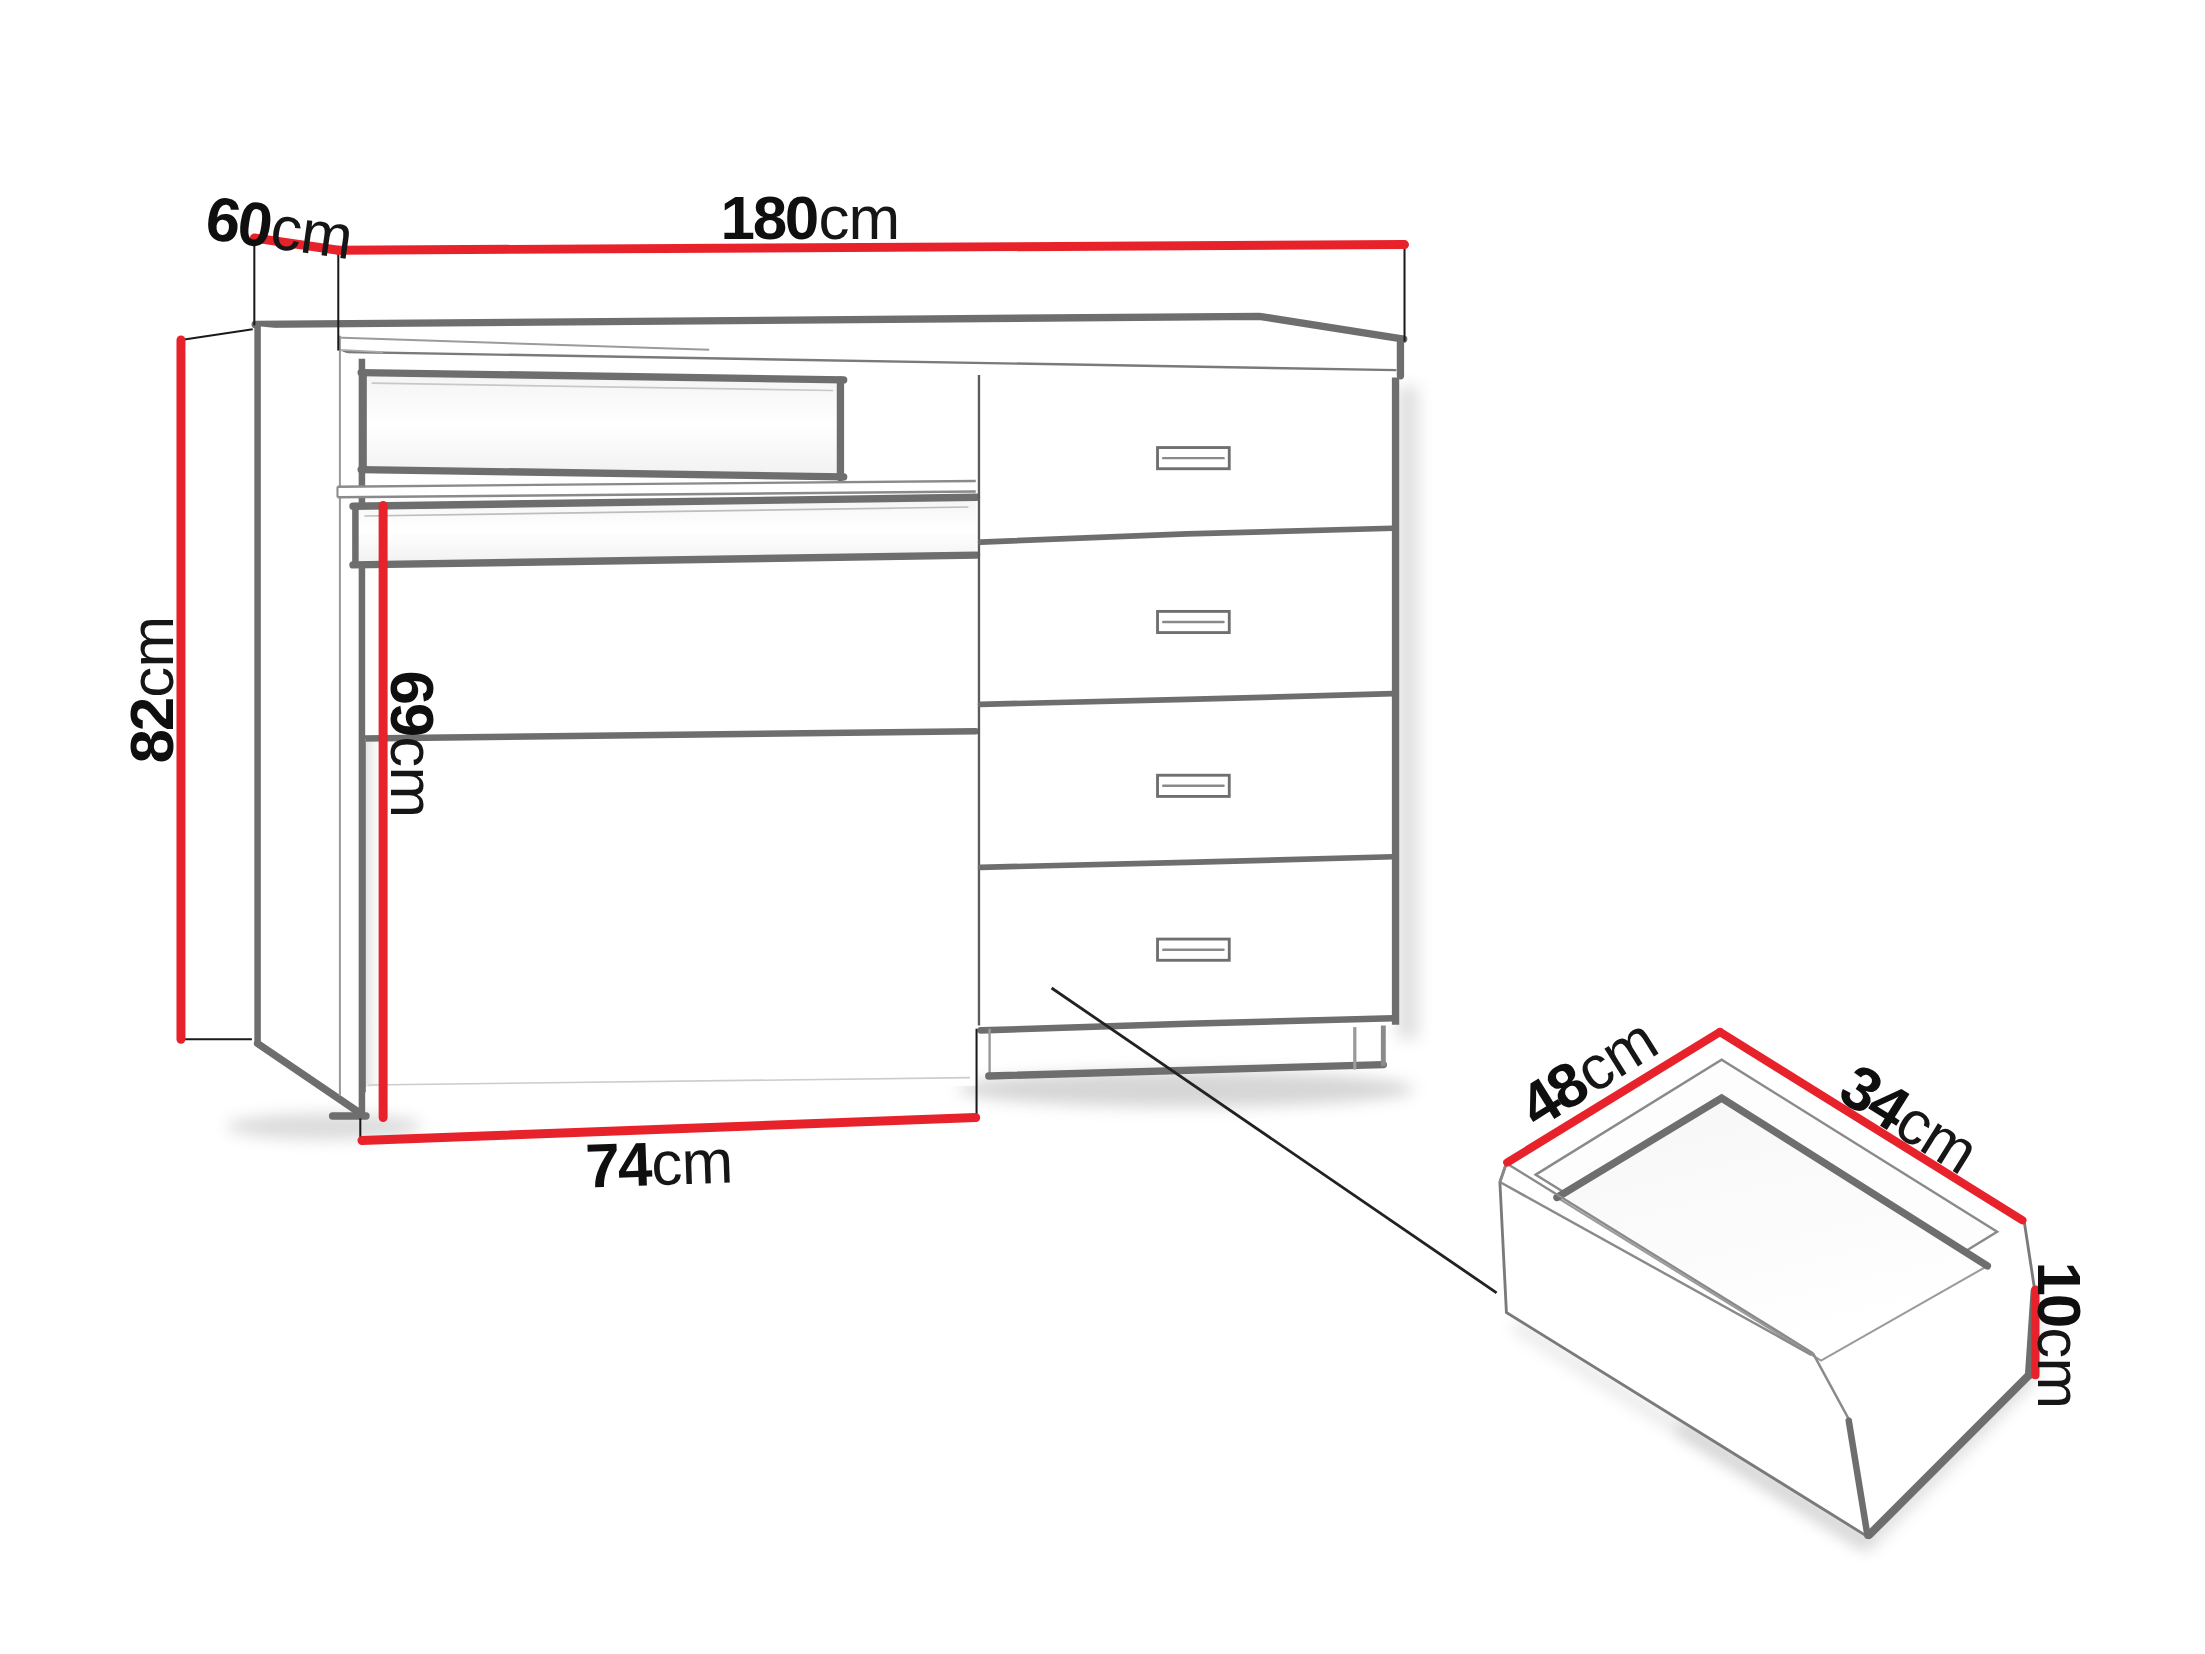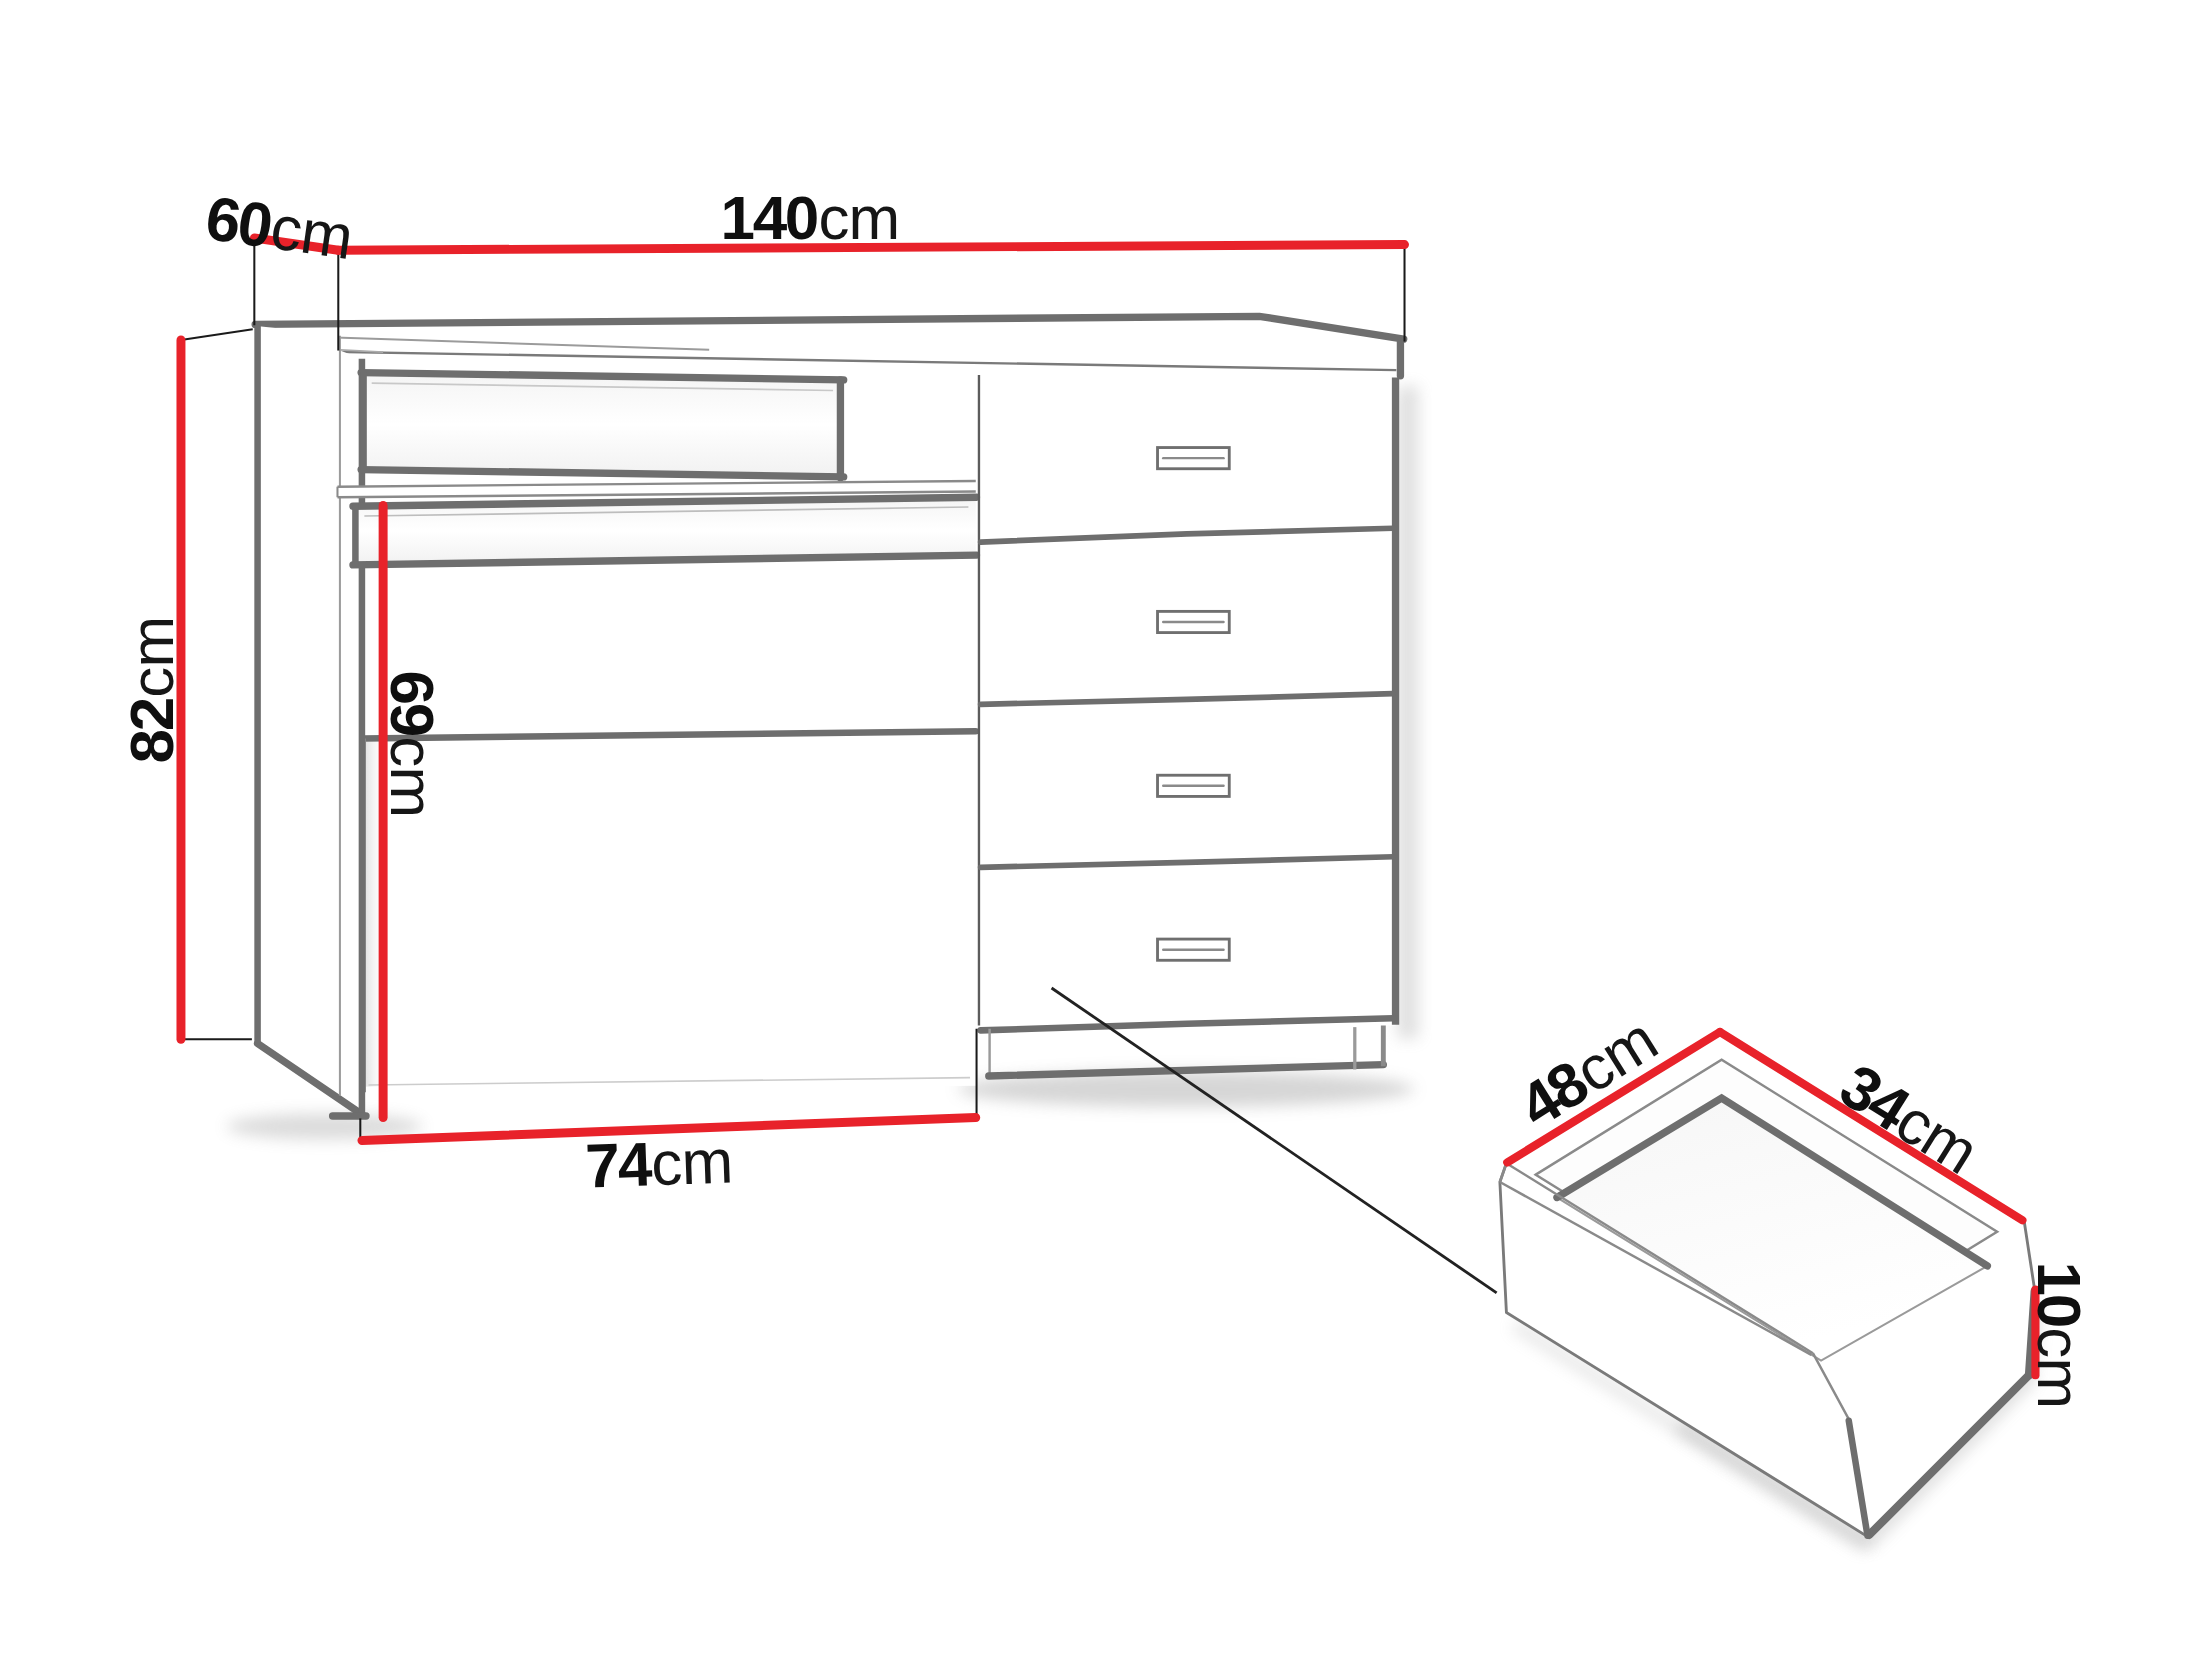--- a/index.html
+++ b/index.html
@@ -178,21 +178,21 @@
       <path d="M2110,1266 L2481,1497" stroke="#e8222a" stroke-width="10" stroke-linecap="round" fill="none"></path>
       <path d="M2497,1582 L2497,1687" stroke="#e8222a" stroke-width="10" stroke-linecap="round" fill="none"></path>
     </g>
   </svg>
 
   <div class="dim-label" style="left:279px;top:228px;transform:translate(-50%,-50%) rotate(8deg);">
     <span class="num">60</span><span class="unit">cm</span>
   </div>
 
   <div class="dim-label" style="left:810px;top:218px;transform:translate(-50%,-50%);">
-    <span class="num">140</span><span class="unit">cm</span>
+    <span class="num">180</span><span class="unit">cm</span>
   </div>
 
   <div class="dim-label" style="left:152px;top:690px;transform:translate(-50%,-50%) rotate(-90deg);">
     <span class="num">82</span><span class="unit">cm</span>
   </div>
 
   <div class="dim-label" style="left:412px;top:744px;transform:translate(-50%,-50%) rotate(90deg);">
     <span class="num">69</span><span class="unit">cm</span>
   </div>
 

